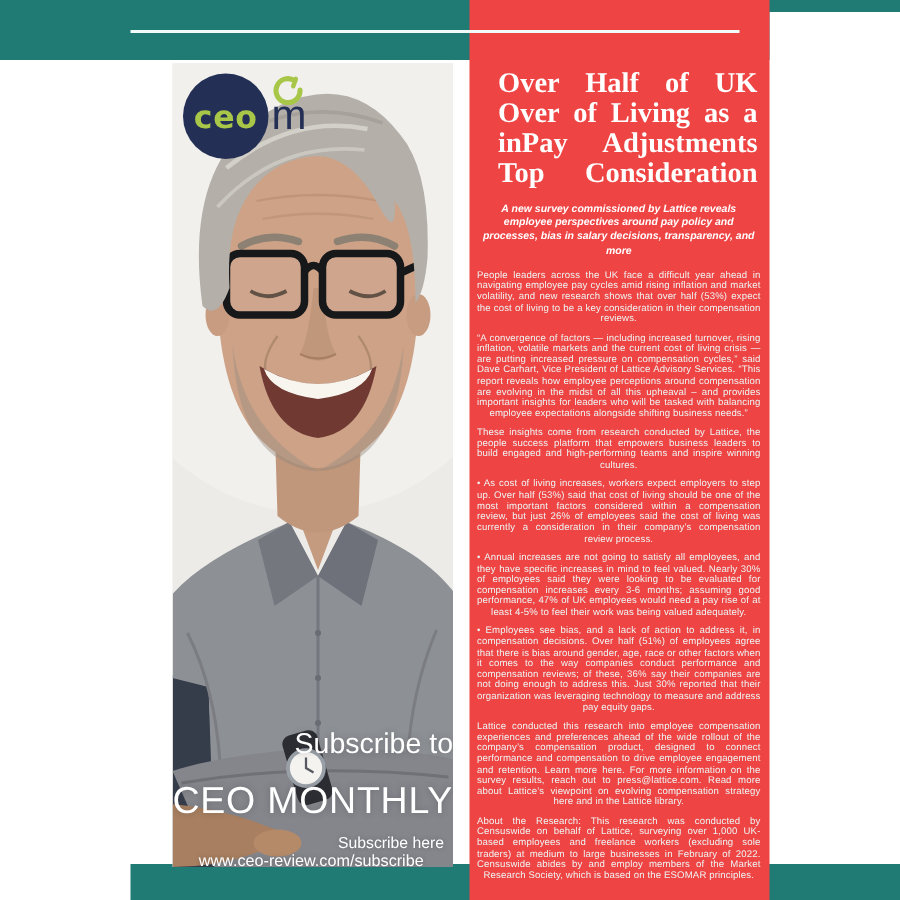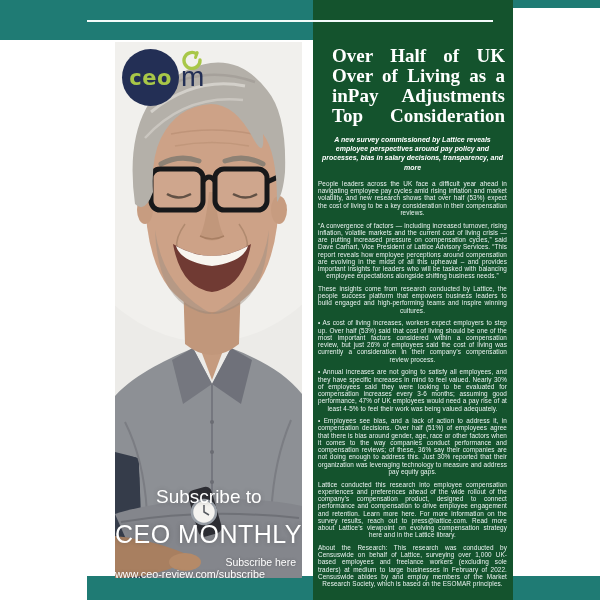--- a/index.html
+++ b/index.html
@@ -7,43 +7,43 @@
   body { font-family:"Liberation Sans", sans-serif; background:#ffffff; }
   .canvas { position:relative; width:600px; height:600px; background:#ffffff; overflow:hidden; }
 
   
   .top-strip   { position:absolute; left:0; top:0; width:600px; height:8px; background:#1f7b74; }
   .top-band    { position:absolute; left:0; top:0; width:513px; height:40px; background:#1f7b74; }
   .rule-line   { position:absolute; left:87px; top:20px; width:406px; height:1.6px; background:#f3fbfa; z-index:5; }
   .bottom-band { position:absolute; left:87px; top:576px; width:513px; height:24px; background:#1f7b74; z-index:1; }
 
   
-  .article-col { position:absolute; left:313px; top:0; width:200px; height:600px; background:#14532d; z-index:2; padding:46px 6px 0 5px; }
+  .article-col { position:absolute; left:313px; top:0; width:200px; height:600px; background:#ef4444; z-index:2; padding:46px 6px 0 5px; }
   .headline { margin:0 0 9px 14px; width:173px; font-family:"Liberation Serif","DejaVu Serif",serif; font-weight:bold; color:#ffffff; font-size:19px; line-height:20px; }
   .headline .hl-line { text-align:justify; text-align-last:justify; white-space:normal; }
   .subtitle { color:#ffffff; font-size:7px; font-weight:bold; font-style:italic; text-align:center; line-height:1.32; margin:0 2px 8px 2px; }
   .bodytext p { color:#ecf4f2; font-size:6.4px; line-height:1.13; text-align:justify; text-align-last:center; margin-bottom:5.5px; letter-spacing:0.1px; }
 
   
   .photo { position:absolute; left:115px; top:42px; width:187px; height:536px; background:#ecebe8; z-index:2; overflow:hidden; }
   .photo svg { position:absolute; left:0; top:0; }
 
   
   .logo { position:absolute; left:5px; top:4px; width:182px; height:62px; z-index:4; }
   .logo-circle { position:absolute; left:2px; top:3px; width:57px; height:57px; border-radius:50%; background:#232f55; display:flex; align-items:center; justify-content:center; }
   .logo-circle span { color:#a8c748; font-size:21px; letter-spacing:0.5px; font-family:"DejaVu Sans",sans-serif;font-weight:bold; }
   .logo-word { position:absolute; left:61px; top:0; height:62px; display:flex; align-items:center; color:#232f55; font-size:28px; font-weight:400; letter-spacing:0.5px; font-family:"Liberation Sans",sans-serif; }
   .logo-word svg { margin:4px 1px 0 1px; }
 
   
   .subscribe { position:absolute; left:0; top:444px; width:187px; z-index:3; color:#ffffff; }
-  .sub-line1 { font-size:19px; text-align:left; text-shadow:0 0 4px rgba(60,60,60,0.35);margin-left:41px; }
+  .sub-line1 { font-size:19px; text-align:right; text-shadow:0 0 4px rgba(60,60,60,0.35);margin-left:41px; }
   .sub-line2 { font-size:25px; text-align:center; letter-spacing:0.5px; margin-top:12px; text-shadow:0 0 4px rgba(60,60,60,0.35); }
   .sub-cta   { margin-top:7px; text-align:right; padding-right:6px; font-size:10.5px; text-shadow:0 0 3px rgba(60,60,60,0.4); cursor:pointer;margin-left:20px; }
-  .sub-url   { text-align:left; padding-right:2px; font-size:10.8px; text-shadow:0 0 3px rgba(60,60,60,0.4); cursor:pointer; }
+  .sub-url   { text-align:center; padding-right:2px; font-size:10.8px; text-shadow:0 0 3px rgba(60,60,60,0.4); cursor:pointer; }
 </style>
 </head>
 <body>
 
 <div class="canvas">
 
   <div class="top-strip"></div>
   <div class="top-band"></div>
   <div class="rule-line"></div>
   <div class="bottom-band"></div>

